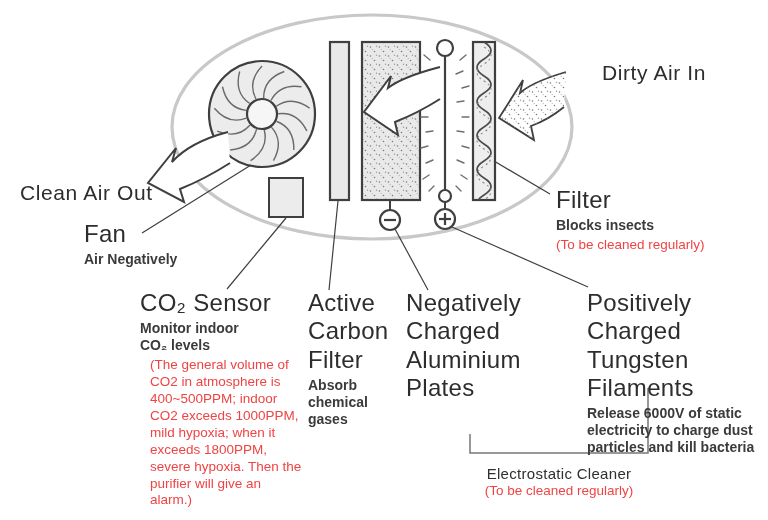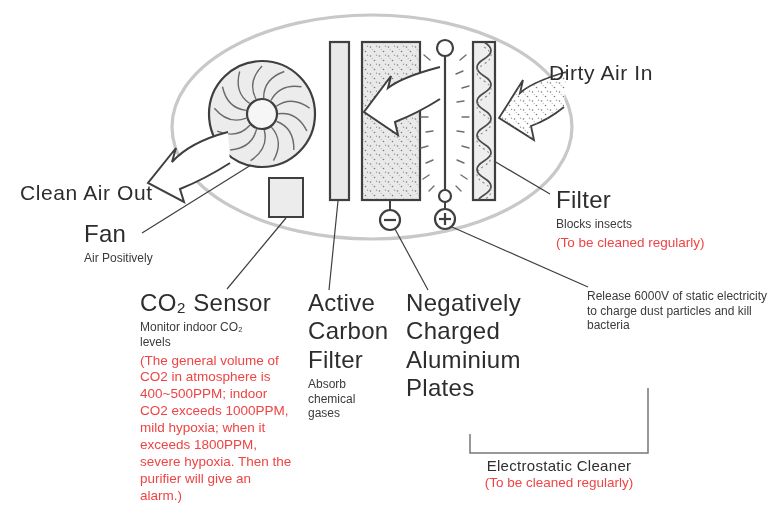--- a/index.html
+++ b/index.html
@@ -4,24 +4,24 @@
 <style>
   html,body{margin:0;padding:0;background:#fff;}
   #stage{
     position:relative;width:768px;height:520px;background:#fff;overflow:hidden;
     font-family:"Liberation Sans", sans-serif;
   }
   #diagram-svg{position:absolute;left:0;top:0;}
   .txt{position:absolute;}
   .t-big{font-size:21px;color:#2d2d2d;letter-spacing:.6px;}
   .t-title{font-size:24px;color:#2d2d2d;letter-spacing:.3px;line-height:1.18;margin:0 0 3px 0;}
-  .t-sub{font-size:12px;font-weight:400;color:#3b3b3b;line-height:1.22;margin:0 0 3px 0;}
+  .t-sub{font-size:14px;font-weight:700;color:#3b3b3b;line-height:1.22;margin:0 0 3px 0;}
   .t-note{font-size:13.5px;color:#ef4444;line-height:1.25;margin:0;}
   .nowrap{white-space:nowrap;}
-  .center{text-align:center;}
+  .center{text-align:center;margin-top:8px;}
 </style>
 </head>
 <body>
 
 <div id="stage">
 
   <svg id="diagram-svg" width="768" height="520" viewBox="0 0 768 520">
     <defs>
       <pattern id="dots" width="9" height="9" patternUnits="userSpaceOnUse">
         <circle cx="1.5" cy="2" r="0.8" fill="#7a7a7a"></circle>
@@ -108,49 +108,50 @@
       <line x1="395" y1="229" x2="428" y2="290"></line>
       <line x1="452" y1="227" x2="588" y2="287"></line>
       <line x1="494" y1="161" x2="550" y2="194"></line>
     </g>
 
     <polyline points="470,434 470,453 648,453 648,388" fill="none" stroke="#777777" stroke-width="1.5"></polyline>
   </svg>
 
   <div class="txt t-big nowrap" style="left:20px;top:181px;">Clean Air Out</div>
 
-  <div class="txt t-big nowrap" style="left:549px;top:61px;">Dirty Air In</div>
+  <div class="txt t-big nowrap" style="left:602px;top:61px;">Dirty Air In</div>
 
   <div class="txt" style="left:84px;top:220px;width:150px;">
     <div class="t-title nowrap">Fan</div>
-    <div class="t-sub nowrap">Air Positively</div>
+    <div class="t-sub nowrap">Air Negatively</div>
   </div>
 
   <div class="txt" style="left:556px;top:186px;width:180px;">
     <div class="t-title nowrap">Filter</div>
     <div class="t-sub nowrap">Blocks insects</div>
     <div class="t-note nowrap">(To be cleaned regularly)</div>
   </div>
 
   <div class="txt" style="left:140px;top:289px;width:156px;">
     <div class="t-title">CO₂ Sensor</div>
     <div class="t-sub" style="width:112px;">Monitor indoor CO₂ levels</div>
-    <div class="t-note" style="width:152px;">(The general volume of CO2 in atmosphere is 400~500PPM; indoor CO2 exceeds 1000PPM, mild hypoxia; when it exceeds 1800PPM, severe hypoxia. Then the purifier will give an alarm.)</div>
+    <div class="t-note" style="width:152px;margin-left:10px;">(The general volume of CO2 in atmosphere is 400~500PPM; indoor CO2 exceeds 1000PPM, mild hypoxia; when it exceeds 1800PPM, severe hypoxia. Then the purifier will give an alarm.)</div>
   </div>
 
   <div class="txt" style="left:308px;top:289px;width:82px;">
     <div class="t-title" style="width:72px;">Active Carbon Filter</div>
     <div class="t-sub" style="width:78px;">Absorb chemical gases</div>
   </div>
 
   <div class="txt" style="left:406px;top:289px;width:170px;">
     <div class="t-title" style="width:155px;">Negatively Charged Aluminium Plates</div>
   </div>
 
   <div class="txt" style="left:587px;top:289px;width:180px;">
+    <div class="t-title" style="width:178px;">Positively Charged Tungsten Filaments</div>
     <div class="t-sub" style="width:185px;">Release 6000V of static electricity to charge dust particles and kill bacteria</div>
   </div>
 
   <div class="txt center" style="left:459px;top:457px;width:200px;">
     <div class="nowrap" style="font-size:15px;color:#2f2f2f;letter-spacing:.3px;margin-bottom:1px;">Electrostatic Cleaner</div>
     <div class="t-note nowrap">(To be cleaned regularly)</div>
   </div>
 
 </div>
 

